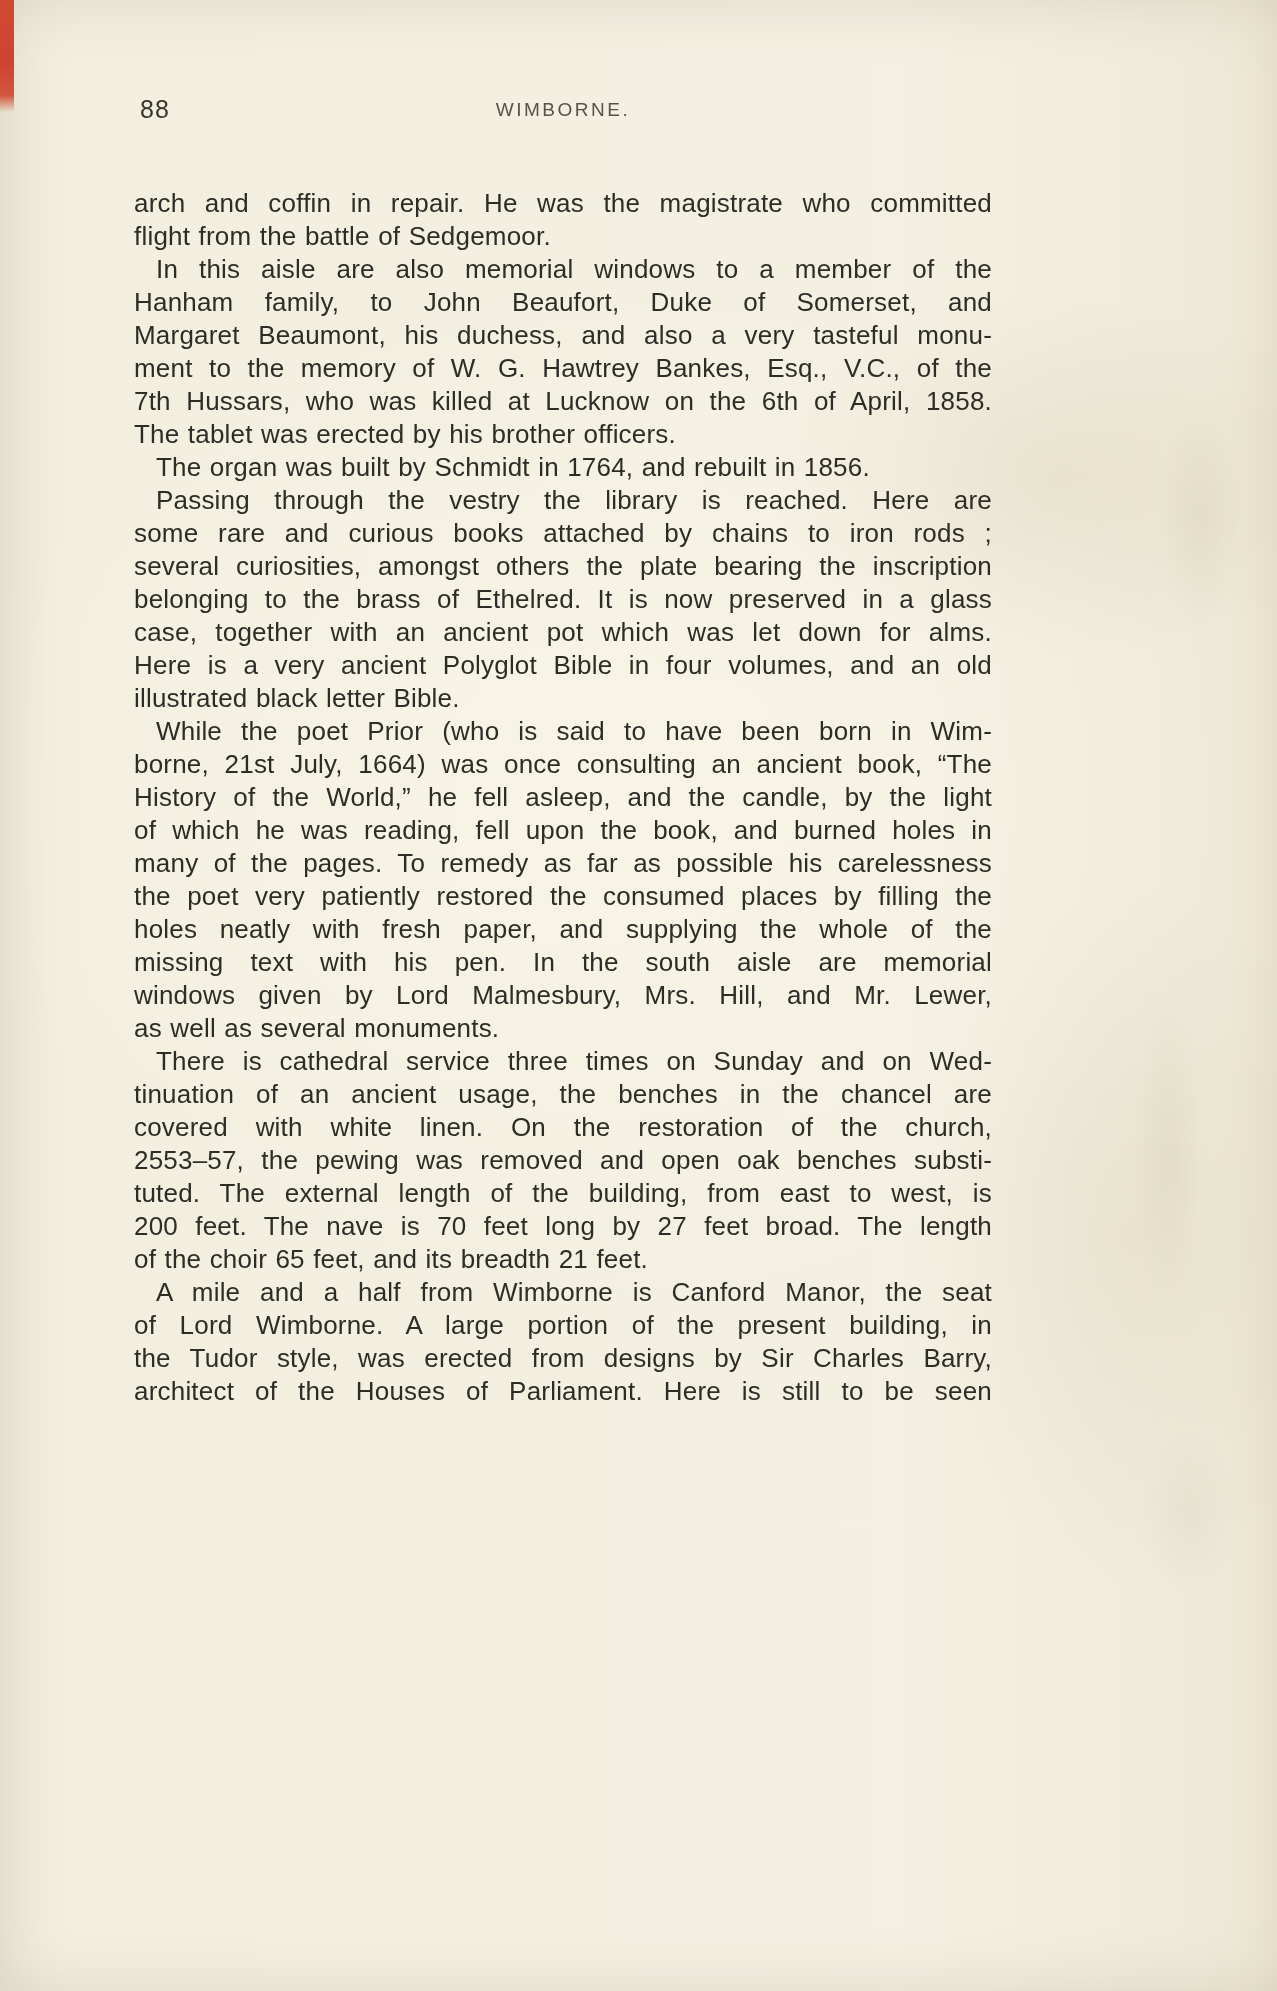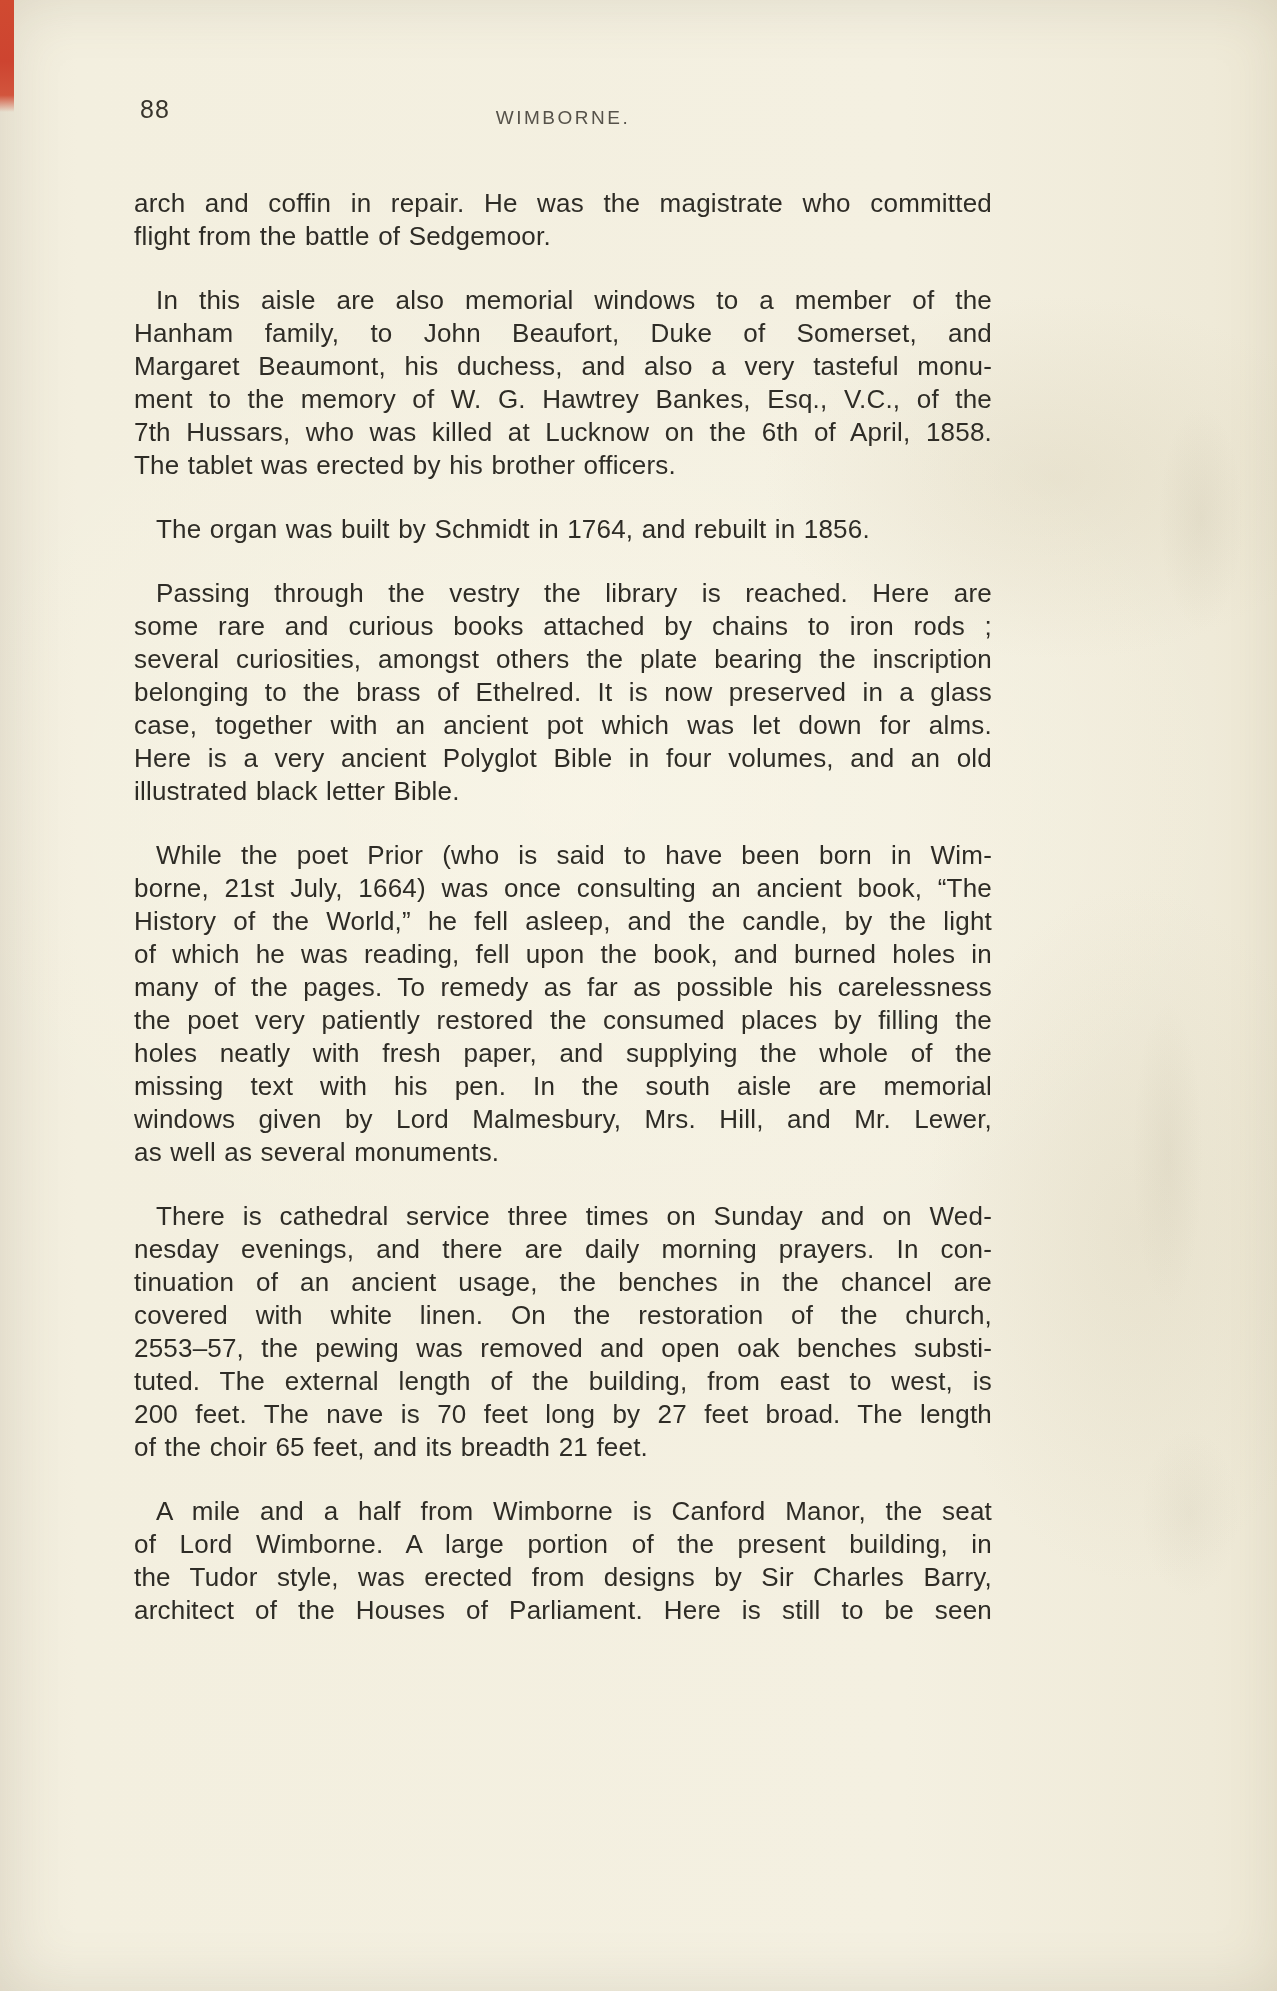--- a/index.html
+++ b/index.html
@@ -58,21 +58,21 @@
     left: 6px;
     top: 0;
     font-size: 25px;
     letter-spacing: 1px;
     color: #38352d;
   }
   .running-title {
     position: absolute;
     left: 0;
     right: 0;
-    top: 12px;
+    top: 4px;
     text-align: center;
     font-size: 19px;
     letter-spacing: 2.5px;
     color: #56524a;
   }
   .body {
     font-size: 26px;
     line-height: 33px;
     letter-spacing: 0.2px;
     word-spacing: 1px;
@@ -81,21 +81,20 @@
   .line {
     text-align: justify;
     text-align-last: justify;
     white-space: normal;
   }
   .line.last {
     text-align-last: left;
   }
   .line.indent {
     padding-left: 22px;
-    margin-top: 31px;
   }
 </style>
 </head>
 <body>
 
 <div class="scan">
   <div class="spine-strip"></div>
   <div class="smudge"></div>
   <div class="page-inner">
     <div class="header">
@@ -134,21 +133,20 @@
           <div class="line">of which he was reading, fell upon the book, and burned holes in</div>
           <div class="line">many of the pages.  To remedy as far as possible his carelessness</div>
           <div class="line">the poet very patiently restored the consumed places by filling the</div>
           <div class="line">holes neatly with fresh paper, and supplying the whole of the</div>
           <div class="line">missing text with his pen.  In the south aisle are memorial</div>
           <div class="line">windows given by Lord Malmesbury, Mrs. Hill, and Mr. Lewer,</div>
           <div class="line last">as well as several monuments.</div>
         </div>
         <div class="paragraph">
           <div class="line indent">There is cathedral service three times on Sunday and on Wed-</div>
-          <div class="line">nesday evenings, and there are daily morning prayers.  In con-</div>
           <div class="line">tinuation of an ancient usage, the benches in the chancel are</div>
           <div class="line">covered with white linen.  On the restoration of the church,</div>
           <div class="line">2553–57, the pewing was removed and open oak benches substi-</div>
           <div class="line">tuted.  The external length of the building, from east to west, is</div>
           <div class="line">200 feet.  The nave is 70 feet long by 27 feet broad.  The length</div>
           <div class="line last">of the choir 65 feet, and its breadth 21 feet.</div>
         </div>
         <div class="paragraph">
           <div class="line indent">A mile and a half from Wimborne is Canford Manor, the seat</div>
           <div class="line">of Lord Wimborne.  A large portion of the present building, in</div>

